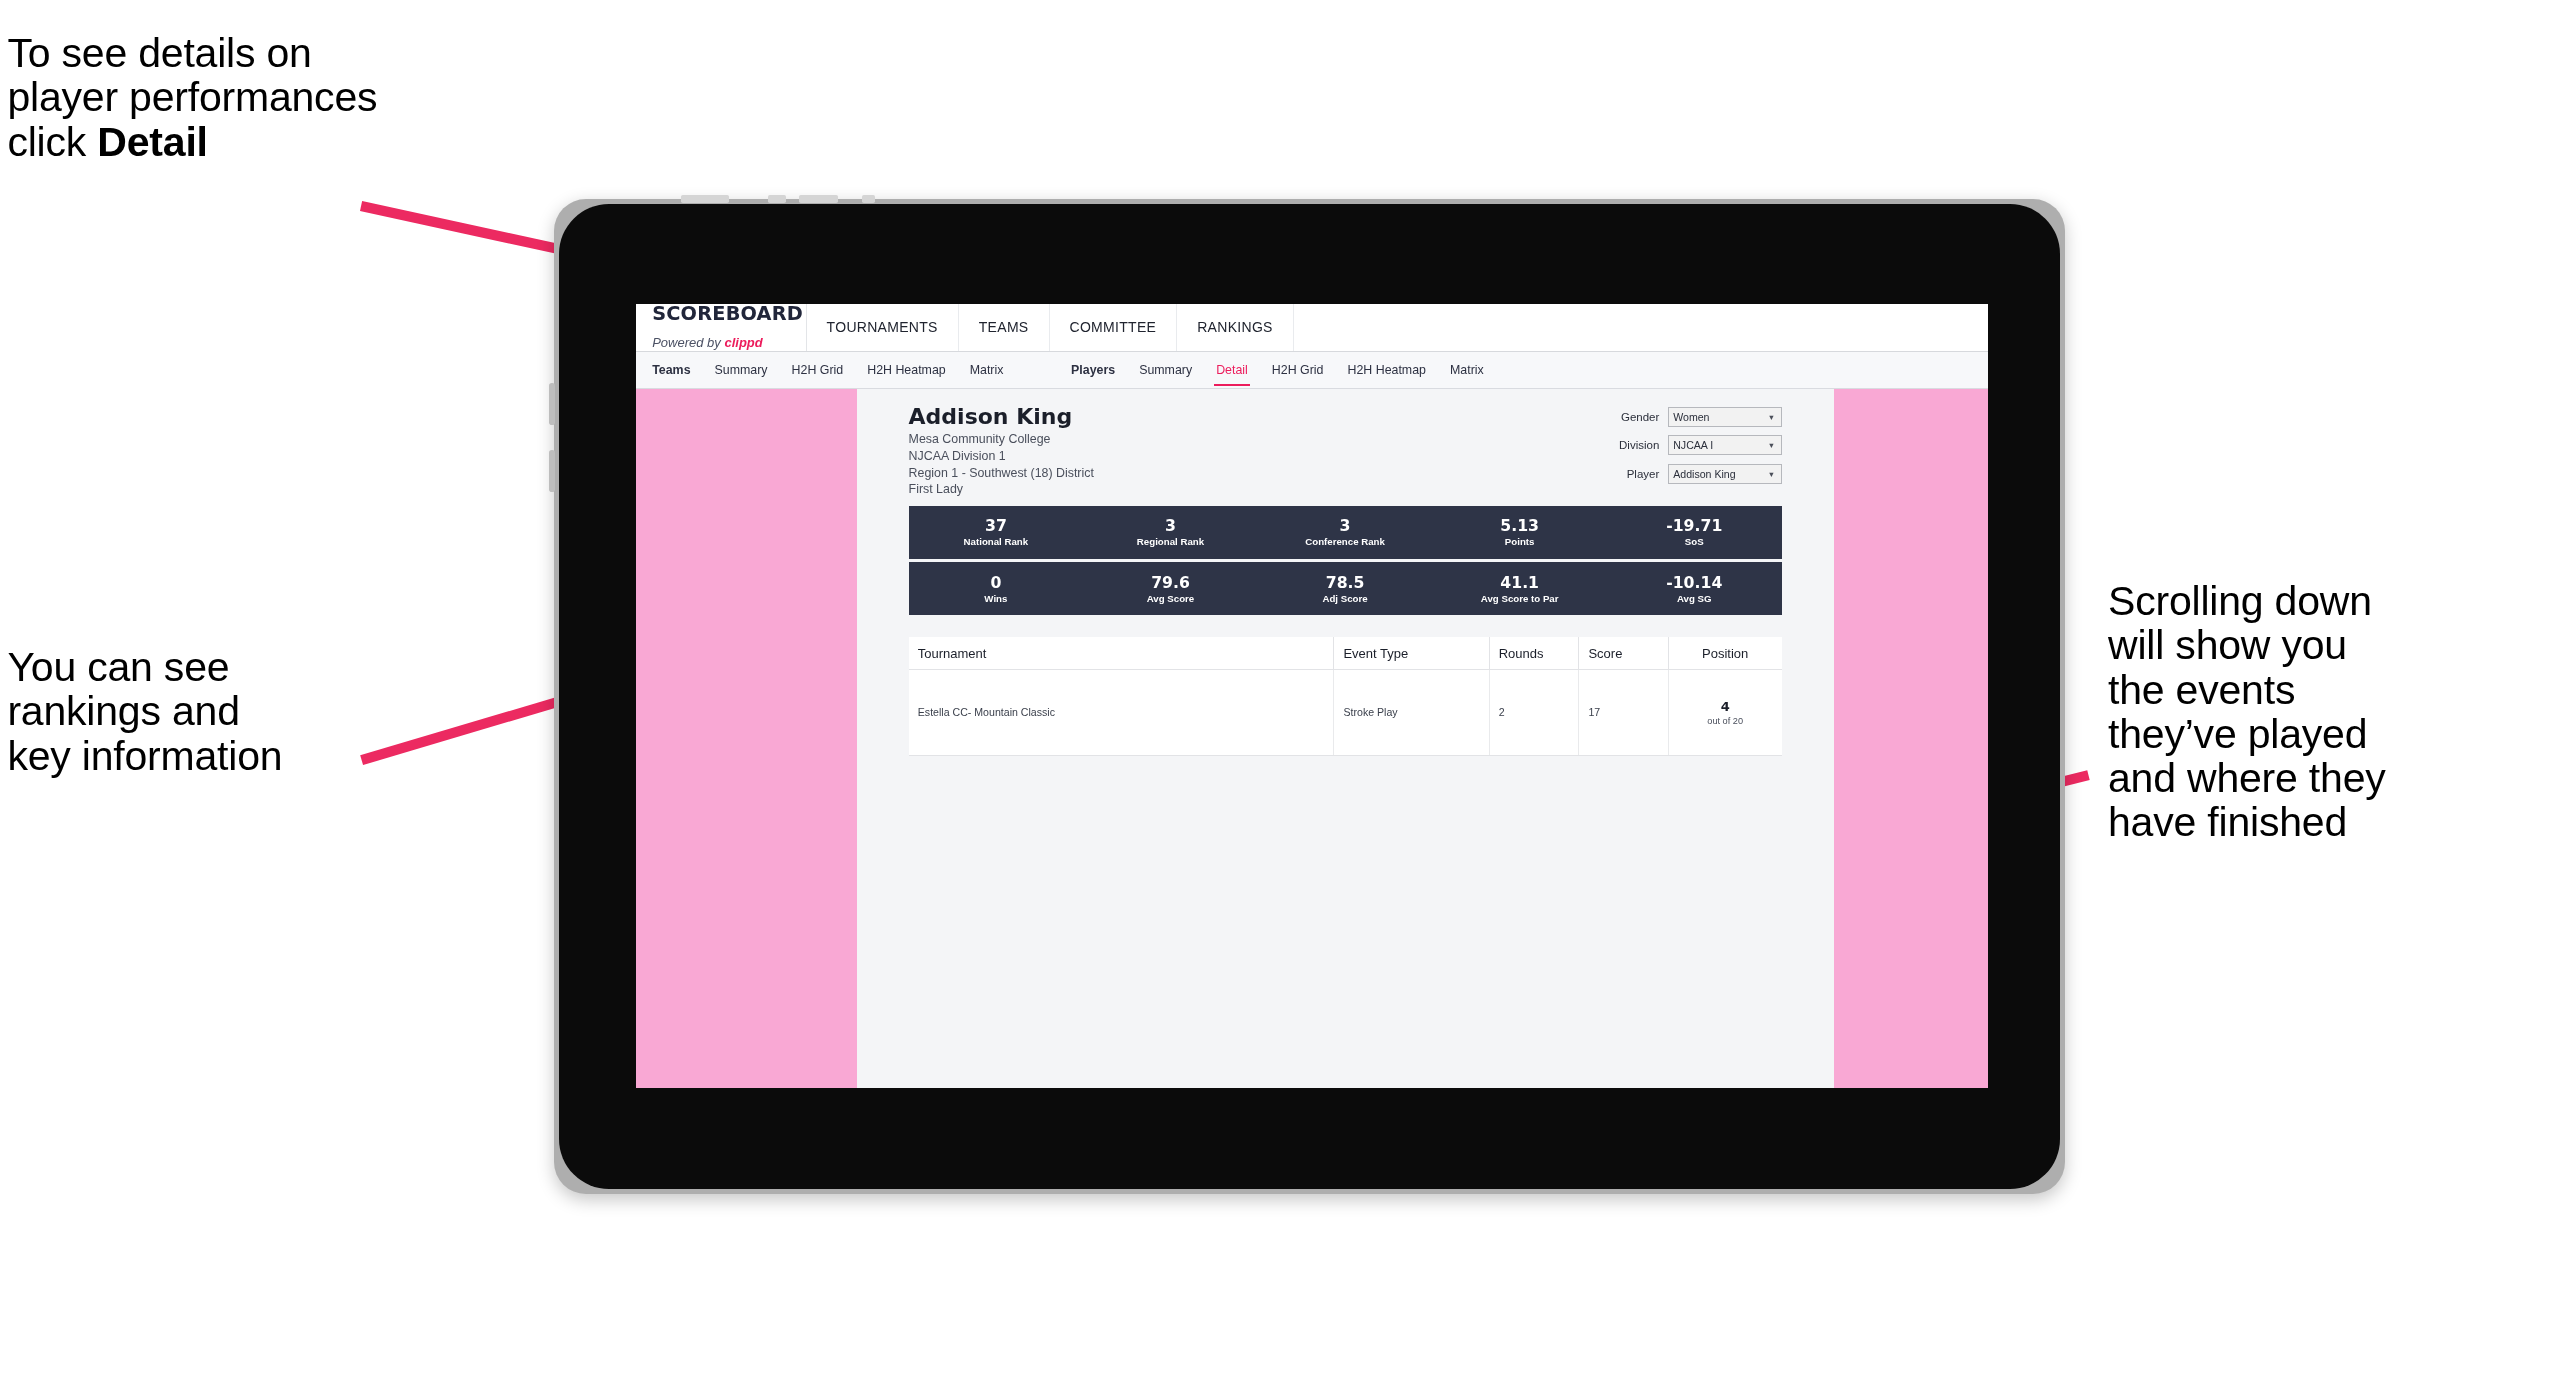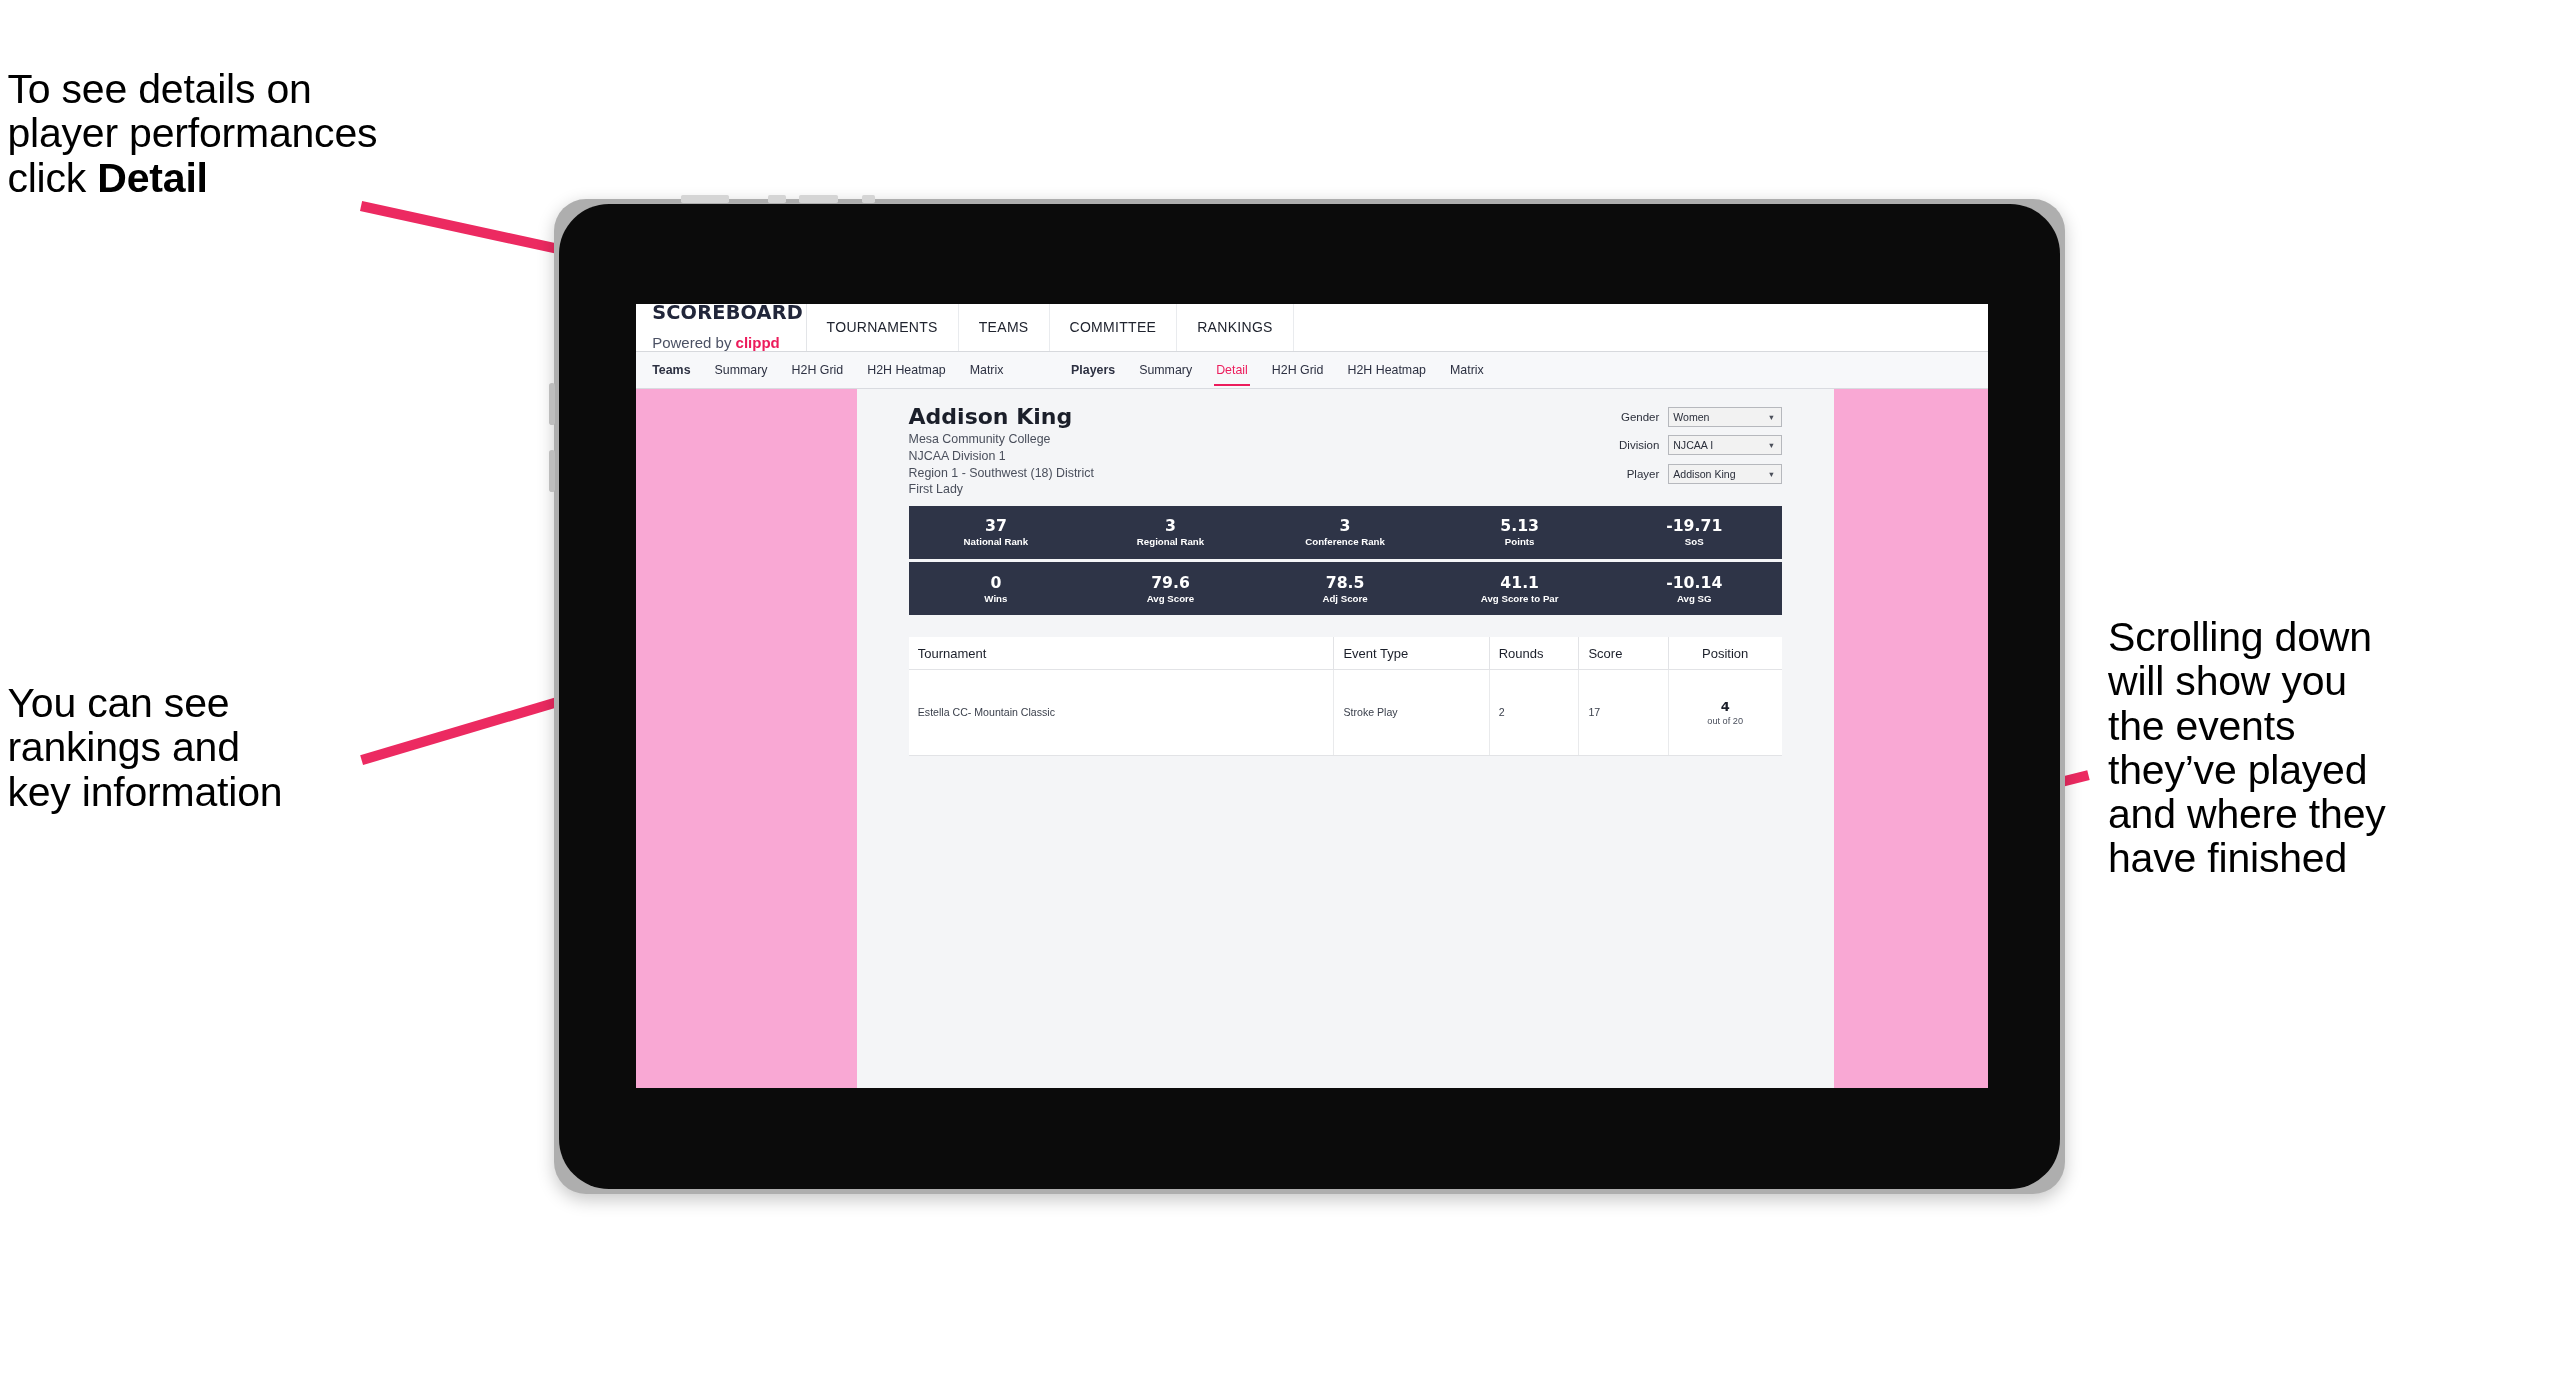--- a/index.html
+++ b/index.html
@@ -14,21 +14,20 @@
   
   .anno {
     position: absolute;
     color: #000;
     font-family: "Liberation Sans", sans-serif;
     font-size: 41px;
     line-height: 1.08;
     font-weight: 400;
     letter-spacing: -0.2px;
     white-space: pre-line;
-    margin-top: 36px;
   }
   .anno b { font-weight: 700; }
   #anno-detail { left: 7.4px; top: 31px; width: 590px; }
   #anno-rank   { left: 7.4px; top: 645px; width: 433px; }
   #anno-scroll { left: 2108px; top: 579px; width: 461px; }
 
   
   .arrow { position: absolute; pointer-events: none; }
 
   
@@ -74,21 +73,21 @@
     width: 171px; padding-left: 16.6px;
     display: flex; flex-direction: column; justify-content: center;
     height: 100%;
     border-right: 0.9px solid #e3e5e8;
   }
   #logo-main {
     font-family: "DejaVu Sans", sans-serif;
     font-weight: 700; font-size: 19.3px; letter-spacing: 0.2px;
     color: #21263a; line-height: 1;
   }
-  #logo-sub { font-size: 15px; color: #4b5164; margin-top: 12px; }
+  #logo-sub { font-size: 13px; color: #4b5164; margin-top: 12px; font-style: italic; }
   #logo-sub .brand { color: #ec1c5c; font-weight: 700; }
   .topnav-item {
     padding: 0 20px; height: 100%;
     display: flex; align-items: center;
     font-size: 14px; color: #20242f; letter-spacing: 0.3px;
     border-right: 0.9px solid #e9ebee;
   }
 
   
   #subnav {

